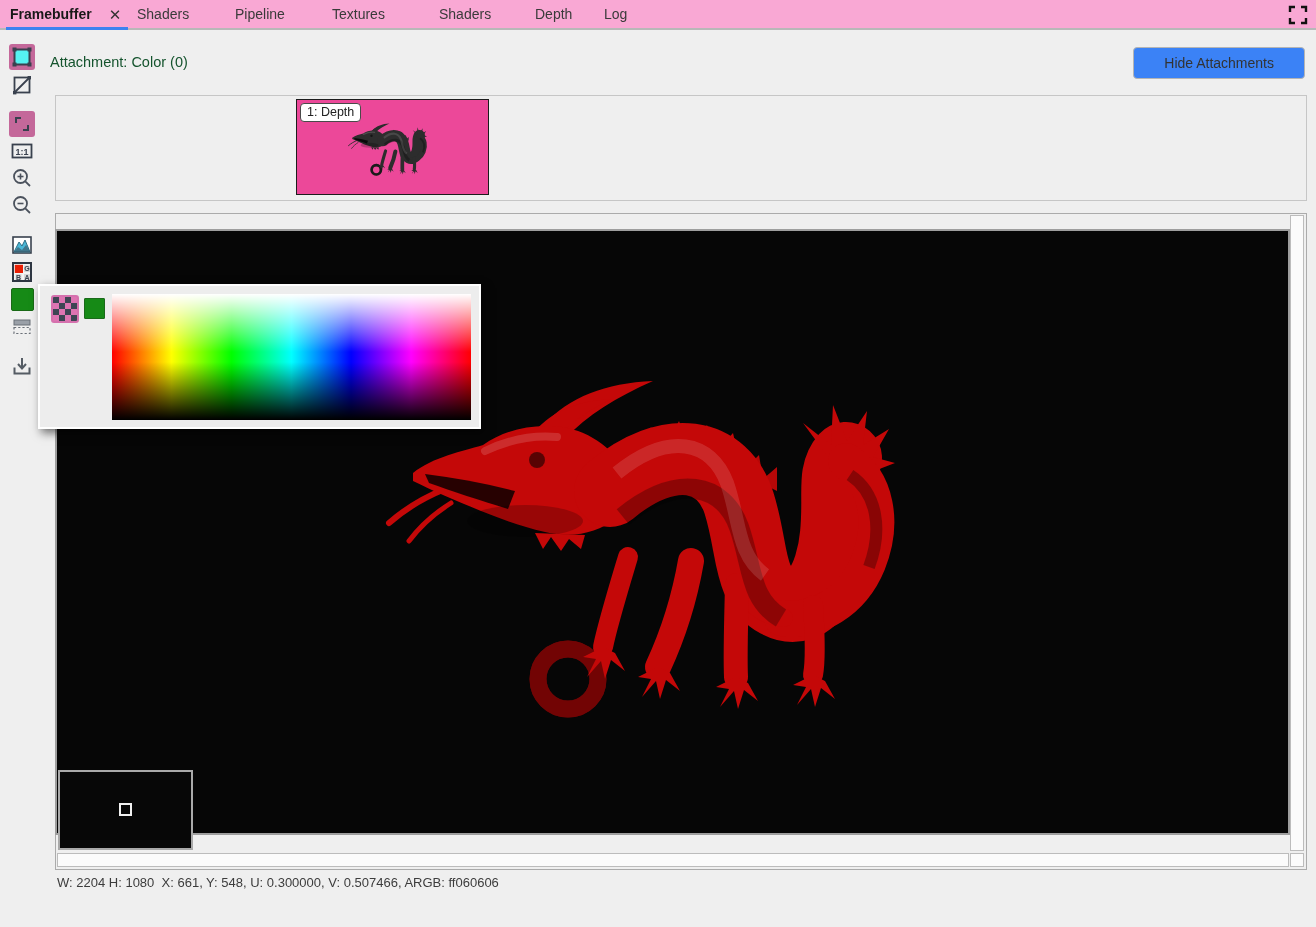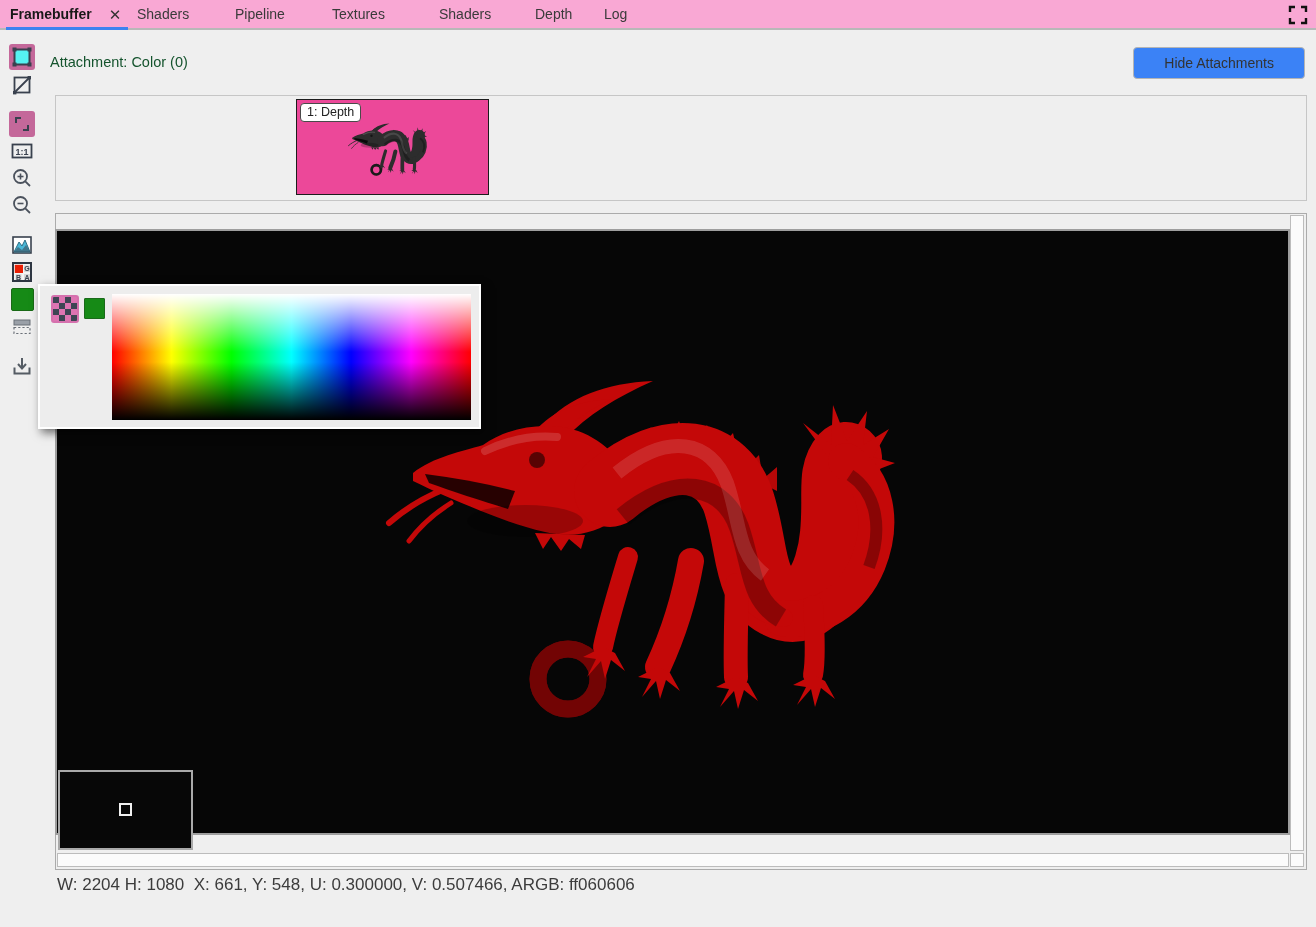--- a/index.html
+++ b/index.html
@@ -97,21 +97,21 @@
     border:1px solid #1a6a1a;border-radius:1px;
   }
   .picker-gradient{
     position:absolute;left:72px;top:8px;width:359px;height:126px;
     background:
       linear-gradient(to bottom, #ffffff 0%, rgba(255,255,255,0) 46%, rgba(0,0,0,0) 54%, #000000 100%),
       linear-gradient(to right, #f00 0%, #ff0 16.6%, #0f0 33.3%, #0ff 50%, #00f 66.6%, #f0f 83.3%, #f00 100%);
   }
   
   .statusbar{
-    position:absolute;left:57px;top:875px;font-size:17px;color:#3c3c3c;white-space:pre;
+    position:absolute;left:57px;top:875px;font-size:13px;color:#3c3c3c;white-space:pre;
   }
   .icon-stroke{stroke:#39414e;fill:none;}
 </style>
 </head>
 <body>
 
 <svg width="0" height="0" style="position:absolute" aria-hidden="true">
   <defs>
     <path id="claw" d="M0,0 L-20,10 L-7,12 L-16,30 L-2,14 L2,32 L8,13 L22,24 L12,6 Z" fill="currentColor"></path>
     <g id="dragonShape">

